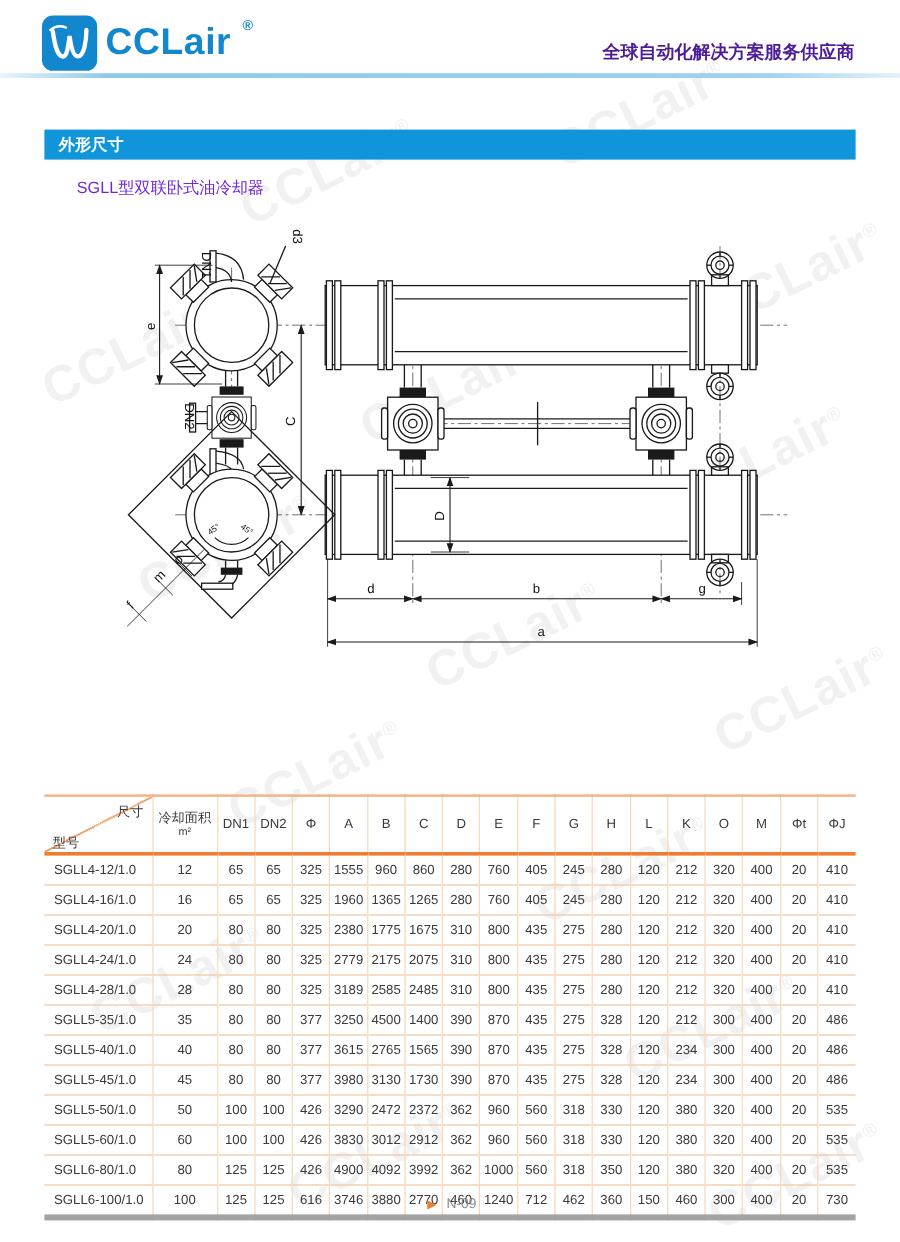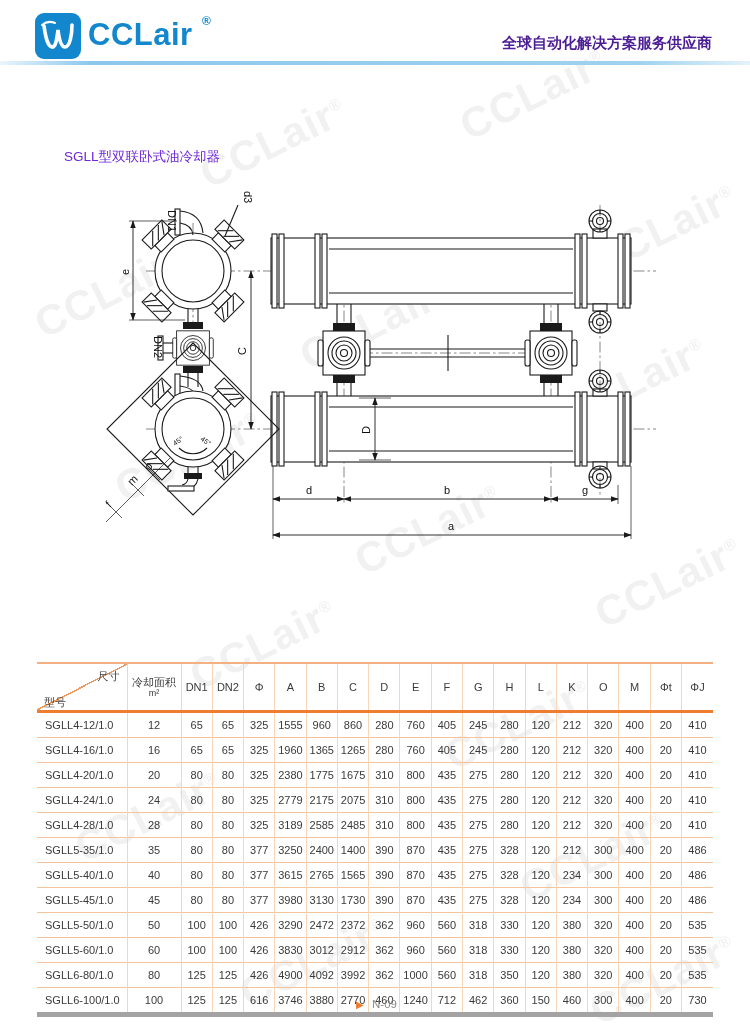--- a/index.html
+++ b/index.html
@@ -90,20 +90,23 @@
         <path d="M9,13 C11,27 13,33 17,34 C21,35 22,24 23,17 C24,25 26,34 30,34 C35,34 37,21 37,12" fill="none" stroke="#fff" stroke-width="3.6" stroke-linecap="round"></path>
         <path d="M7,12 Q13,7 20,10" fill="none" stroke="#fff" stroke-width="2" stroke-linecap="round"></path>
       </svg>
     </div>
     <div class="logo-text">CCLair</div>
     <div class="logo-reg">®</div>
     <div class="tagline">全球自动化解决方案服务供应商</div>
     <div class="hdr-rule"></div>
   </div>
 
+  <div class="sec-bar">
+    <span>外形尺寸</span>
+  </div>
   <div class="sub-title">SGLL型双联卧式油冷却器</div>
 
   <div class="diagram">
   <svg width="620" height="390" viewBox="0 0 620 390">
     <defs>
       <marker id="ar" viewBox="0 0 10 10" refX="9" refY="5" markerWidth="9" markerHeight="9" orient="auto-start-reverse">
         <path d="M0,1.5 L10,5 L0,8.5 z" fill="#1a1a1a"></path>
       </marker>
       <g id="flg">
         <rect class="fw" x="36" y="-9" width="9" height="18"></rect>
@@ -420,21 +423,21 @@
           <td>20</td>
           <td>410</td>
         </tr>
         <tr>
           <td>SGLL5-35/1.0</td>
           <td>35</td>
           <td>80</td>
           <td>80</td>
           <td>377</td>
           <td>3250</td>
-          <td>2400</td>
+          <td>4500</td>
           <td>1400</td>
           <td>390</td>
           <td>870</td>
           <td>435</td>
           <td>275</td>
           <td>328</td>
           <td>120</td>
           <td>212</td>
           <td>300</td>
           <td>400</td>

